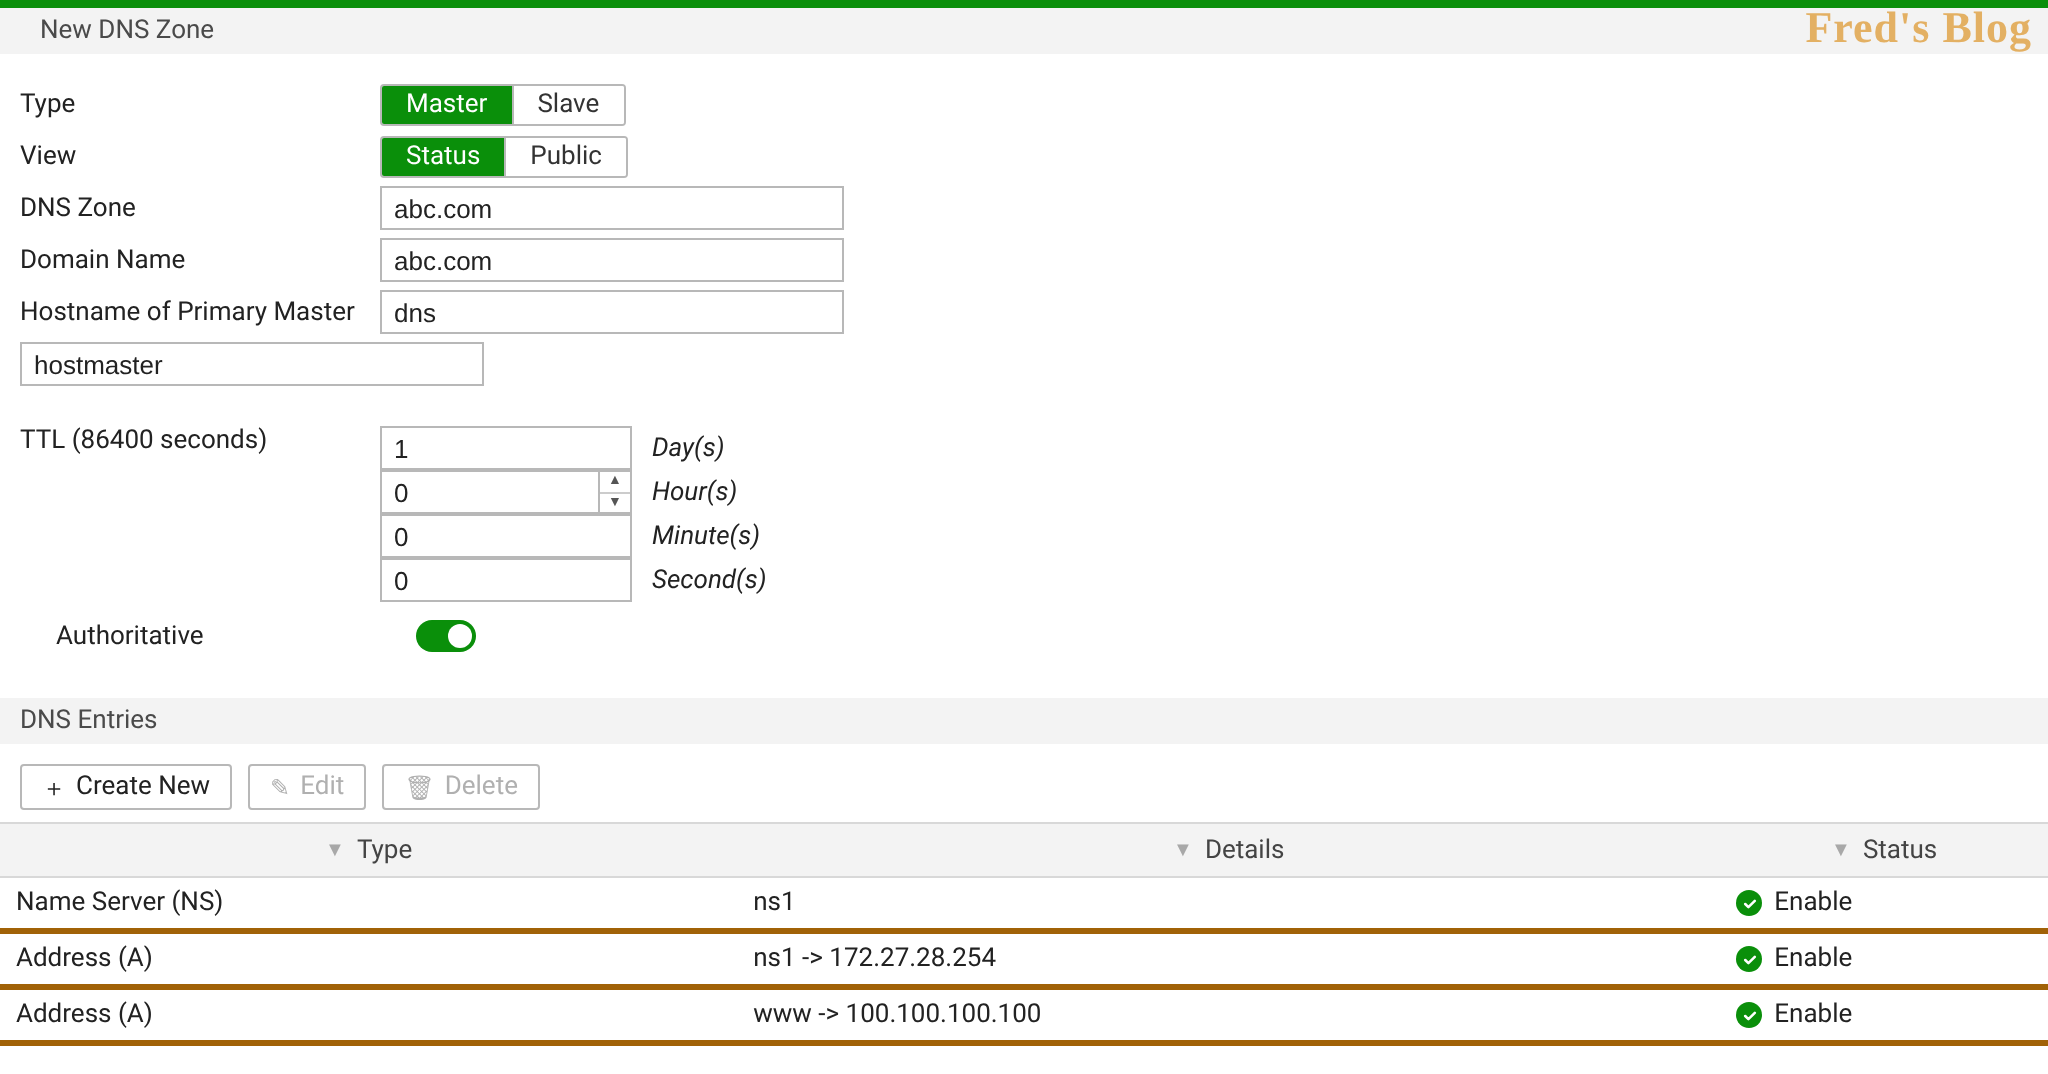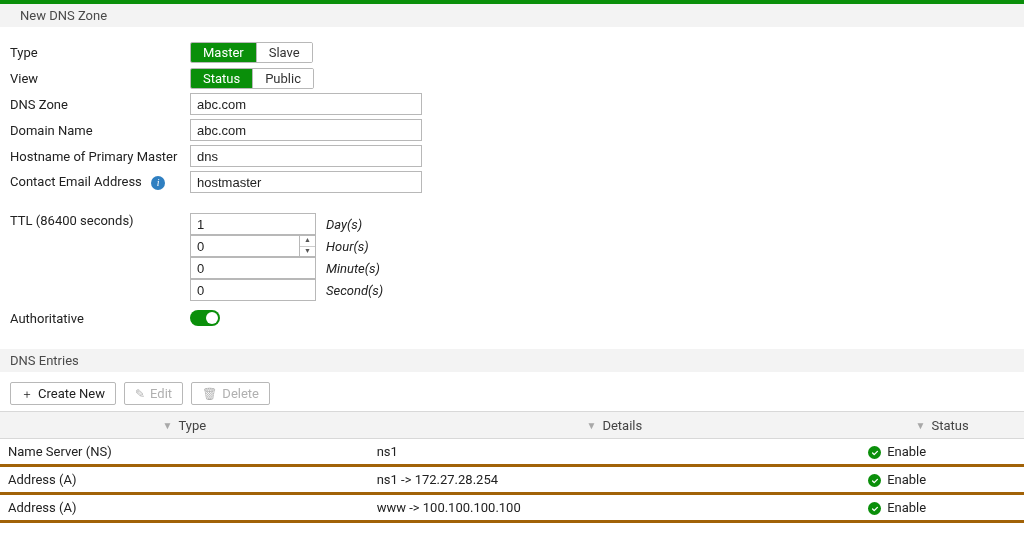--- a/index.html
+++ b/index.html
@@ -89,41 +89,42 @@
   .tb-icon { font-size: 12px; line-height: 1; }
   table.grid { width: 100%; border-collapse: collapse; }
   table.grid thead th {
     background: #f3f3f3; font-weight: 400; color: #444;
     border-top: 1px solid #d8d8d8; border-bottom: 1px solid #d8d8d8;
     padding: 5px 8px; text-align: center;
   }
   table.grid thead th .th-inner { display: inline-flex; align-items: center; gap: 6px; }
   .filter-icon { color: #a8a8a8; font-size: 10px; }
   table.grid tbody td { padding: 5px 8px; border-bottom: 3px solid #a16207; color: #222; }
-  .status-cell { display: flex; align-items: flex-end; gap: 6px; }
+  .status-cell { display: flex; align-items: center; gap: 6px; }
   .ok-circle {
     width: 13px; height: 13px; border-radius: 50%; background: #0a8f0a;
     display: inline-flex; align-items: center; justify-content: center;
   }
   .ok-circle svg { width: 8px; height: 8px; }
   .footer-btns { display: flex; justify-content: center; gap: 14px; padding: 28px 0 12px 0; }
   .btn {
     min-width: 100px; padding: 4px 22px; font-size: 13px;
     border: 1px solid #b8b8b8; background: #fff; cursor: pointer; border-radius: 2px;
   }
   .btn-primary { background: #0a8f0a; color: #fff; border-color: #0a8f0a; }
 </style>
 </head>
 <body>
 
 <div class="page">
   <div class="top-green-bar"></div>
 
   <div class="header-bar">
     <span>New DNS Zone</span>
+    <span class="watermark">Fred's Blog</span>
   </div>
 
   <div class="form-area">
 
     <div class="form-row">
       <div class="form-label">Type</div>
       <div class="form-control">
         <div class="toggle-group">
           <span class="toggle-btn active">Master</span>
           <span class="toggle-btn">Slave</span>
@@ -156,24 +157,20 @@
     </div>
 
     <div class="form-row">
       <div class="form-label">Hostname of Primary Master</div>
       <div class="form-control">
         <input type="text" class="txt" value="dns" style="">
       </div>
     </div>
 
     <div class="form-row">
-      <div class="form-label">
-        <span>Contact Email Address</span>
-        <span class="info-icon">i</span>
-      </div>
       <div class="form-control">
         <input type="text" class="txt" value="hostmaster" style="">
       </div>
     </div>
 
     <div class="form-row" style="align-items:flex-start;margin-top:20px;">
       <div class="form-label">TTL (86400 seconds)</div>
       <div class="form-control">
         <div class="ttl-col">
           <div class="ttl-row">
@@ -195,21 +192,21 @@
             <span class="unit-label">Minute(s)</span>
           </div>
           <div class="ttl-row">
             <input type="text" class="txt-num" value="0" style="">
             <span class="unit-label">Second(s)</span>
           </div>
         </div>
       </div>
     </div>
 
-    <div class="form-row" style="margin-top:6px;">
+    <div class="form-row" style="margin-top:6px;margin-left:18px;">
       <div class="form-label">Authoritative</div>
       <div class="form-control">
         <div class="switch"></div>
       </div>
     </div>
   </div>
 
   <div class="section-bar">
     <span>DNS Entries</span>
   </div>

